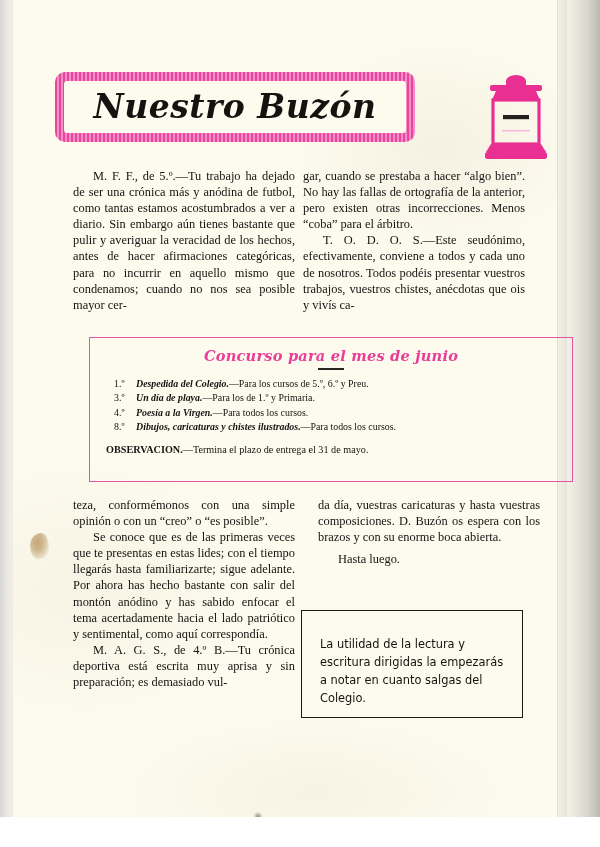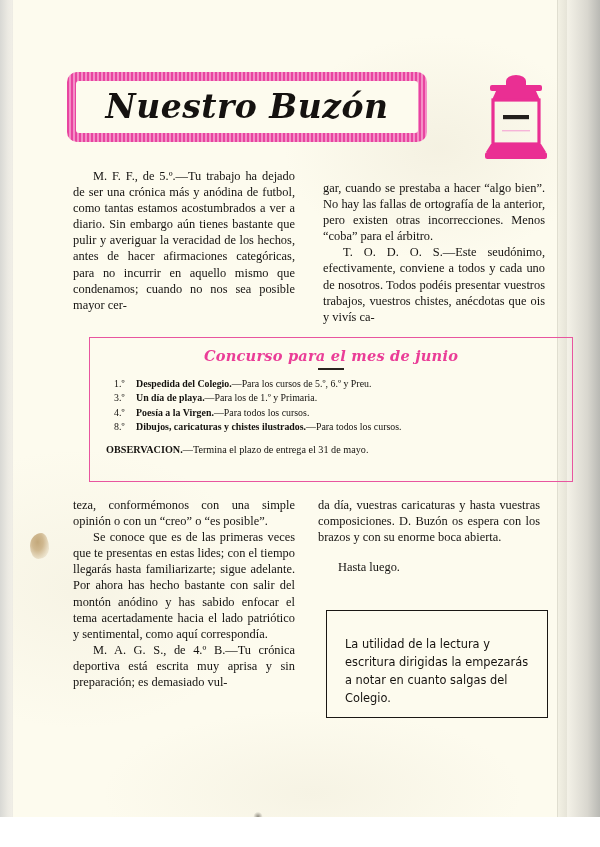--- a/index.html
+++ b/index.html
@@ -79,21 +79,21 @@
   .smudge-a {
     position: absolute; left: 240px; top: 812px;
     width: 10px; height: 9px;
     background: radial-gradient(circle, rgba(60,55,45,.55), rgba(60,55,45,0) 70%);
     pointer-events: none;
   }
 
   
   #masthead {
     position: absolute;
-    left: 54px; top: 72px;
+    left: 42px; top: 72px;
     width: 360px; height: 70px;
   }
   .title-frame {
     position: absolute; inset: 0;
     border-radius: 10px;
     padding: 9px;
     background:
       repeating-linear-gradient(90deg,
         #e844a0 0px, #e844a0 2px,
         #f48fc6 2px, #f48fc6 4px),
@@ -139,21 +139,21 @@
     text-align: justify;
     text-justify: inter-word;
     font-family: "Liberation Serif", serif;
   }
   .col p { margin: 0; }
   .col p.ind { text-indent: 20px; }
   .col p + p { margin-top: 0px; }
   .it { }
 
   #col-tl { left: 60px; top: 168px; }
-  #col-tr { left: 310px; top: 168px; margin-top: 12px; }
+  #col-tr { left: 290px; top: 168px; }
   #col-bl { left: 60px; top: 497px; }
   #col-br { left: 305px; top: 497px; }
 
   
   #contest {
     position: absolute;
     left: 76px; top: 337px;
     width: 484px; height: 145px;
     border: 1.6px solid #e8559f;
     box-sizing: border-box;
@@ -184,33 +184,33 @@
   }
   .ct-list li {
     position: relative;
     white-space: nowrap;
   }
   .ct-list li .num {
     position: absolute;
     left: -22px;
     font-weight: normal;
   }
-  .ct-list li .nm { font-weight: bold; }
+  .ct-list li .nm { font-weight: bold; font-style: italic; }
   .ct-obs {
     margin: 8px 0 0 16px;
     font-size: 10.2px;
     line-height: 14px;
     color: #14120f;
   }
   .ct-obs b { font-weight: bold; }
 
   
   #quotebox {
     position: absolute;
-    left: 313px; top: 610px;
+    left: 288px; top: 610px;
     width: 222px; height: 108px;
     border: 1.5px solid #1a1714;
     box-sizing: border-box;
   }
   #quotebox .q-inner {
     padding: 24px 18px 0 18px;
     font-family: "DejaVu Sans", sans-serif;
     font-size: 11.4px;
     line-height: 18px;
     color: #15120f;
@@ -291,21 +291,21 @@
     </div>
 
     <div class="col" id="col-bl">
       <p>teza, conformémonos con una simple opinión o con un “creo” o “es posible”.</p>
       <p class="ind">Se conoce que es de las primeras veces que te presentas en estas lides; con el tiempo llegarás hasta familiarizarte; sigue adelante. Por ahora has hecho bastante con salir del montón anódino y has sabido enfocar el tema acertadamente hacia el lado <span class="it">patriótico y sentimental</span>, como aquí correspondía.</p>
       <p class="ind"><span class="it">M. A. G. S.,</span><span> de 4.º B.—Tu crónica deportiva está escrita muy aprisa y sin preparación; es demasiado vul-</span></p>
     </div>
 
     <div class="col" id="col-br">
       <p>da día, vuestras caricaturas y hasta vuestras composiciones. <span class="it">D. Buzón</span> os espera con los brazos y con su enorme boca abierta.</p>
-      <p class="ind" style="margin-top:14px">Hasta luego.</p>
+      <p class="ind" style="margin-top:6px">Hasta luego.</p>
     </div>
 
     <div id="quotebox">
       <div class="q-inner">La utilidad de la lectura y escritura dirigidas la empezarás a notar en cuanto salgas del Colegio.</div>
     </div>
 
   </div>
 
   <div class="scan-bottom"></div>
 </div>

